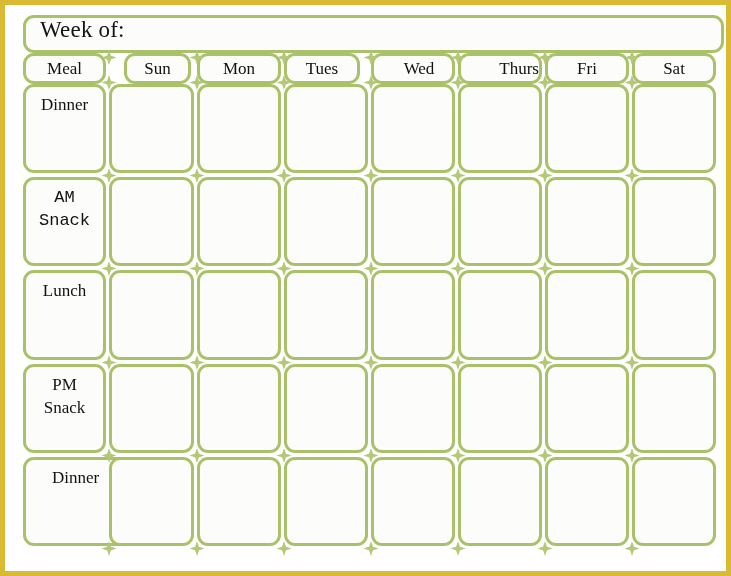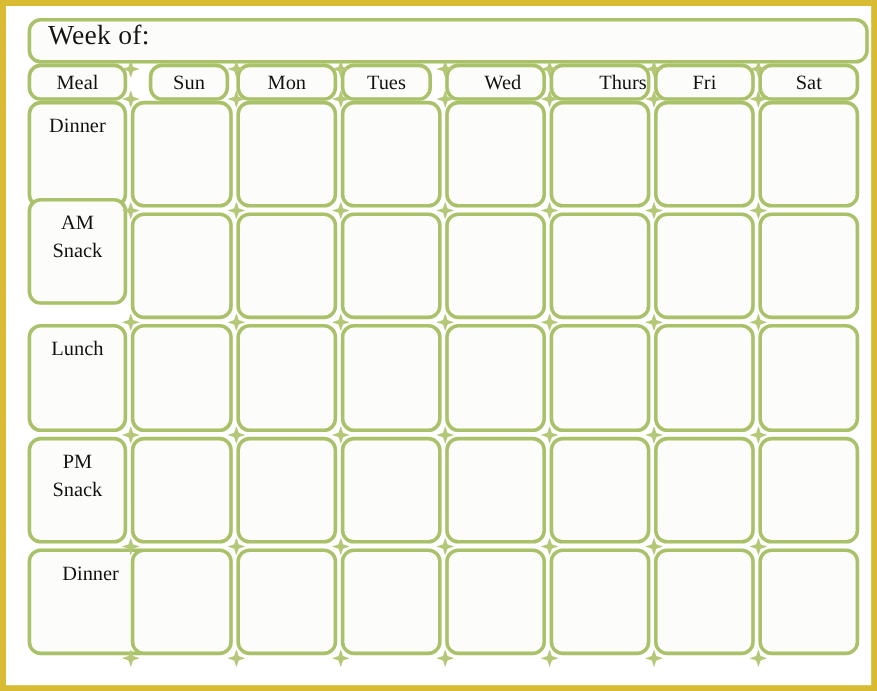--- a/index.html
+++ b/index.html
@@ -205,21 +205,21 @@
         <div class="cell body-cell label-cell" style="left: 0px; top: 0px; width: 83px; height: 89px;">
           <span class="label-text">Dinner</span>
         </div>
         <div class="cell body-cell" style="left: 86px; top: 0px; width: 85px; height: 89px;"><span class="label-text"></span></div>
         <div class="cell body-cell" style="left: 174px; top: 0px; width: 84px; height: 89px;"><span class="label-text"></span></div>
         <div class="cell body-cell" style="left: 261px; top: 0px; width: 84px; height: 89px;"><span class="label-text"></span></div>
         <div class="cell body-cell" style="left: 348px; top: 0px; width: 84px; height: 89px;"><span class="label-text"></span></div>
         <div class="cell body-cell" style="left: 435px; top: 0px; width: 84px; height: 89px;"><span class="label-text"></span></div>
         <div class="cell body-cell" style="left: 522px; top: 0px; width: 84px; height: 89px;"><span class="label-text"></span></div>
         <div class="cell body-cell" style="left: 609px; top: 0px; width: 84px; height: 89px;"><span class="label-text"></span></div>
-        <div class="cell body-cell label-cell" style="left: 0px; top: 81px; width: 83px; height: 89px;">
+        <div class="cell body-cell label-cell" style="left: 0px; top: 93px; width: 83px; height: 89px; font-family: Liberation Mono, monospace;">
           <span class="label-text">AM</span>
           <span class="label-text">Snack</span>
         </div>
         <div class="cell body-cell" style="left: 86px; top: 93px; width: 85px; height: 89px;"><span class="label-text"></span></div>
         <div class="cell body-cell" style="left: 174px; top: 93px; width: 84px; height: 89px;"><span class="label-text"></span></div>
         <div class="cell body-cell" style="left: 261px; top: 93px; width: 84px; height: 89px;"><span class="label-text"></span></div>
         <div class="cell body-cell" style="left: 348px; top: 93px; width: 84px; height: 89px;"><span class="label-text"></span></div>
         <div class="cell body-cell" style="left: 435px; top: 93px; width: 84px; height: 89px;"><span class="label-text"></span></div>
         <div class="cell body-cell" style="left: 522px; top: 93px; width: 84px; height: 89px;"><span class="label-text"></span></div>
         <div class="cell body-cell" style="left: 609px; top: 93px; width: 84px; height: 89px;"><span class="label-text"></span></div>

